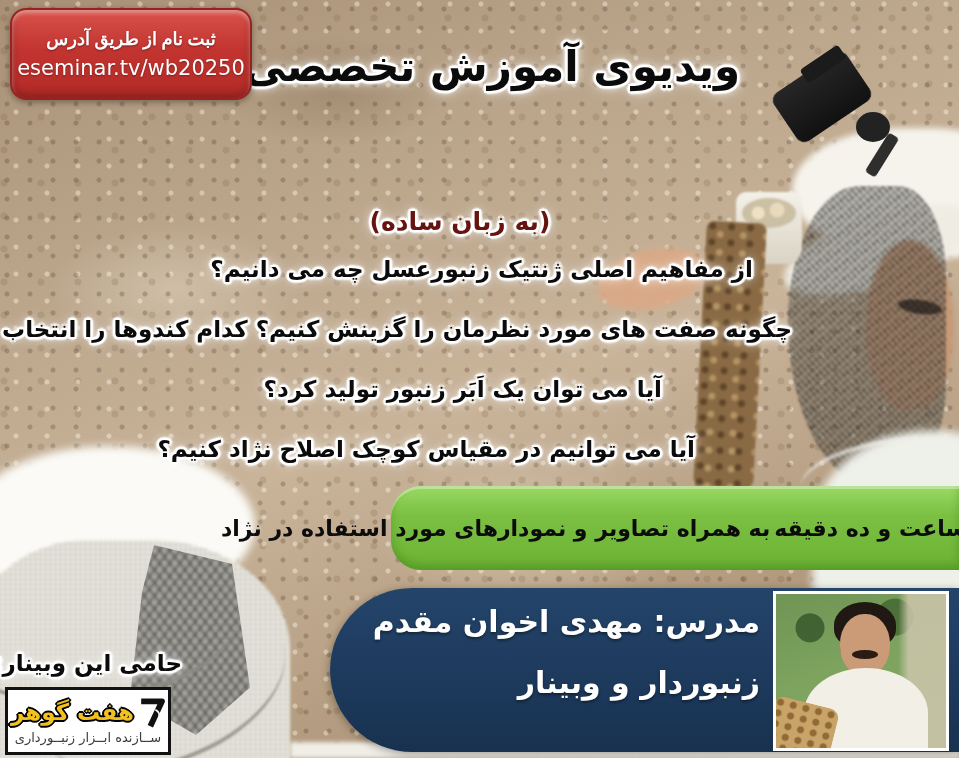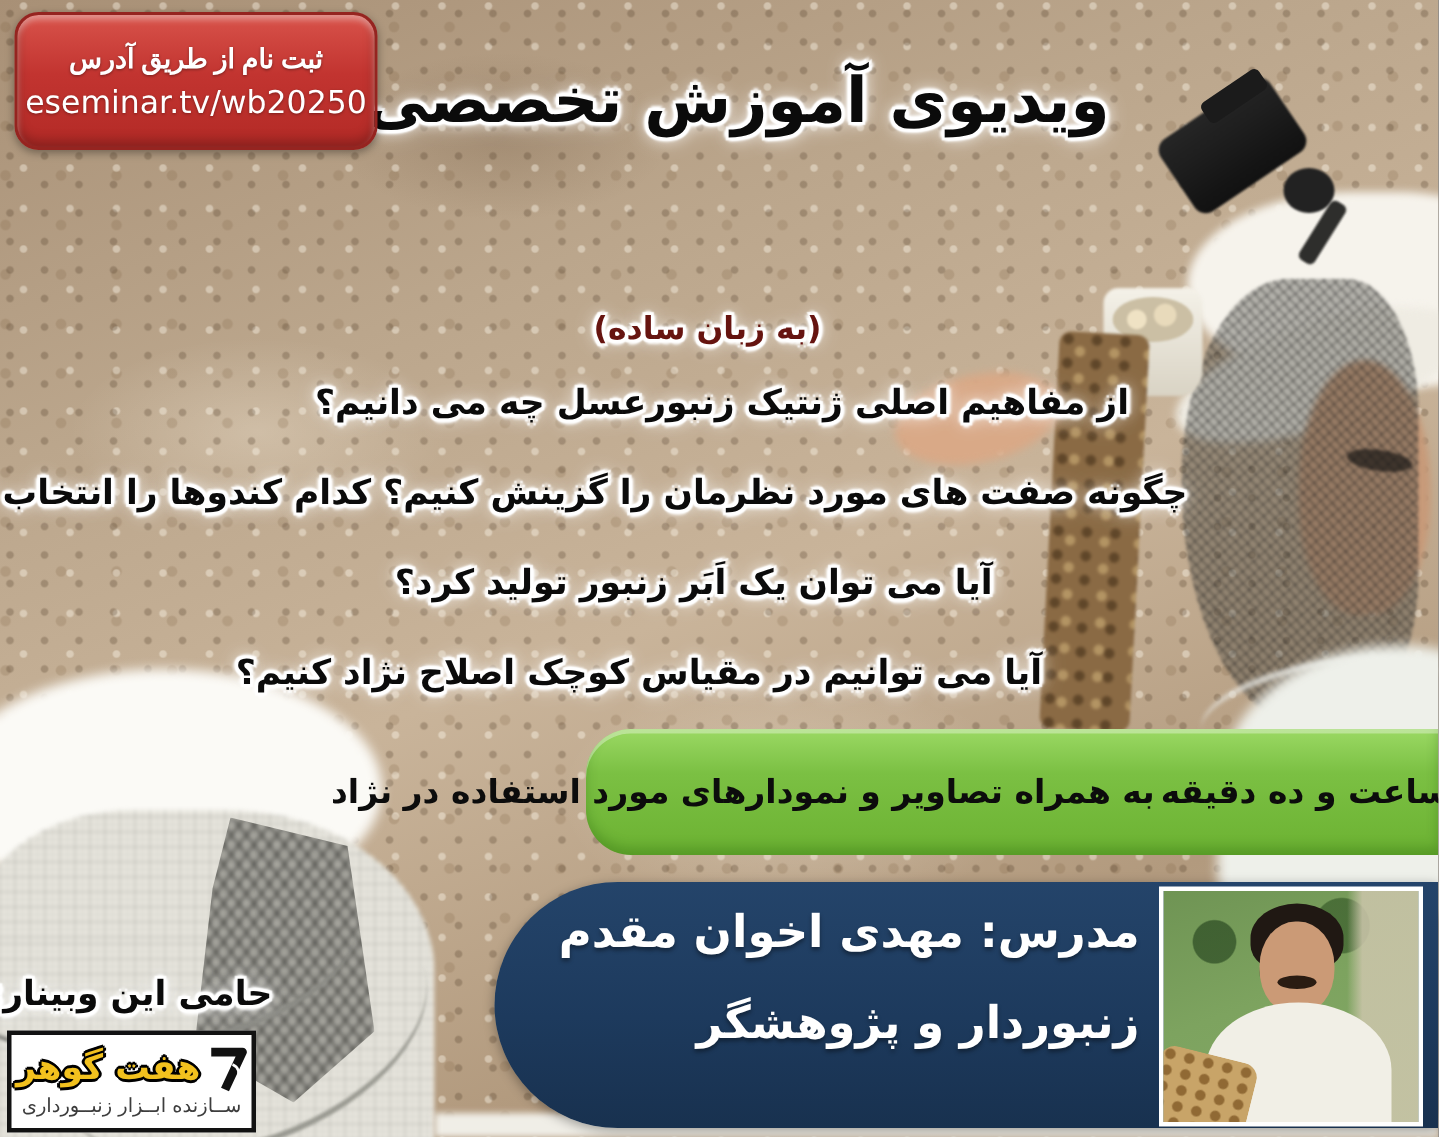--- a/index.html
+++ b/index.html
@@ -71,21 +71,21 @@
 
   
   .outline-w{
     color:#0b0b0b; font-weight:bold;
     text-shadow:-2px -2px 1px #fff,2px -2px 1px #fff,-2px 2px 1px #fff,2px 2px 1px #fff,
       -3px 0 2px #fff,3px 0 2px #fff,0 -3px 2px #fff,0 3px 2px #fff,
       0 0 10px rgba(255,255,255,.95),0 0 16px rgba(255,255,255,.75);
   }
   .kicker{position:absolute;z-index:5;top:42px;left:112px;width:760px;text-align:center;font-size:42px;}
   .main-title{position:absolute;z-index:5;top:122px;left:0;width:825px;text-align:center;font-size:49px;}
-  .subtitle{position:absolute;z-index:5;top:207px;left:0;width:920px;text-align:center;font-size:21px;color:#661410;margin-left:12px;}
+  .subtitle{position:absolute;z-index:5;top:207px;left:0;width:920px;text-align:center;font-size:25px;color:#661410;}
   .question{position:absolute;z-index:5;font-size:23px;white-space:nowrap;}
   .q1{top:256px;right:206px;}
   .q2{top:316px;right:167px;}
   .q3{top:376px;right:297px;}
   .q4{top:436px;right:264px;}
 
   
   .reg-badge{
     position:absolute;z-index:7;left:10px;top:8px;width:242px;height:92px;box-sizing:border-box;
     background:linear-gradient(180deg,#d8524a 0%,#c23430 45%,#b32a26 100%);
@@ -196,21 +196,21 @@
   <div class="question q4 outline-w">آیا می توانیم در مقیاس کوچک اصلاح نژاد کنیم؟</div>
 
   <div class="green-banner">
     <div class="gl">مدت ویدیو: دو ساعت و ده دقیقه</div>
     <div class="gl">به همراه تصاویر و نمودارهای مورد استفاده در نژاد</div>
   </div>
 
   <div class="navy-banner"></div>
   <div class="instructor-text">
     <div class="il">مدرس: مهدی اخوان مقدم</div>
-    <div class="il">زنبوردار و پژوهشگر</div>
+    <div class="il">زنبوردار و وبینار</div>
   </div>
   <div class="photo">
     <div class="pf p-hair"></div>
     <div class="pf p-face"></div>
     <div class="pf p-collar"></div>
     <div class="pf p-mustache"></div>
     <div class="pf p-shirt"></div>
     <div class="pf p-comb"></div>
   </div>
 

